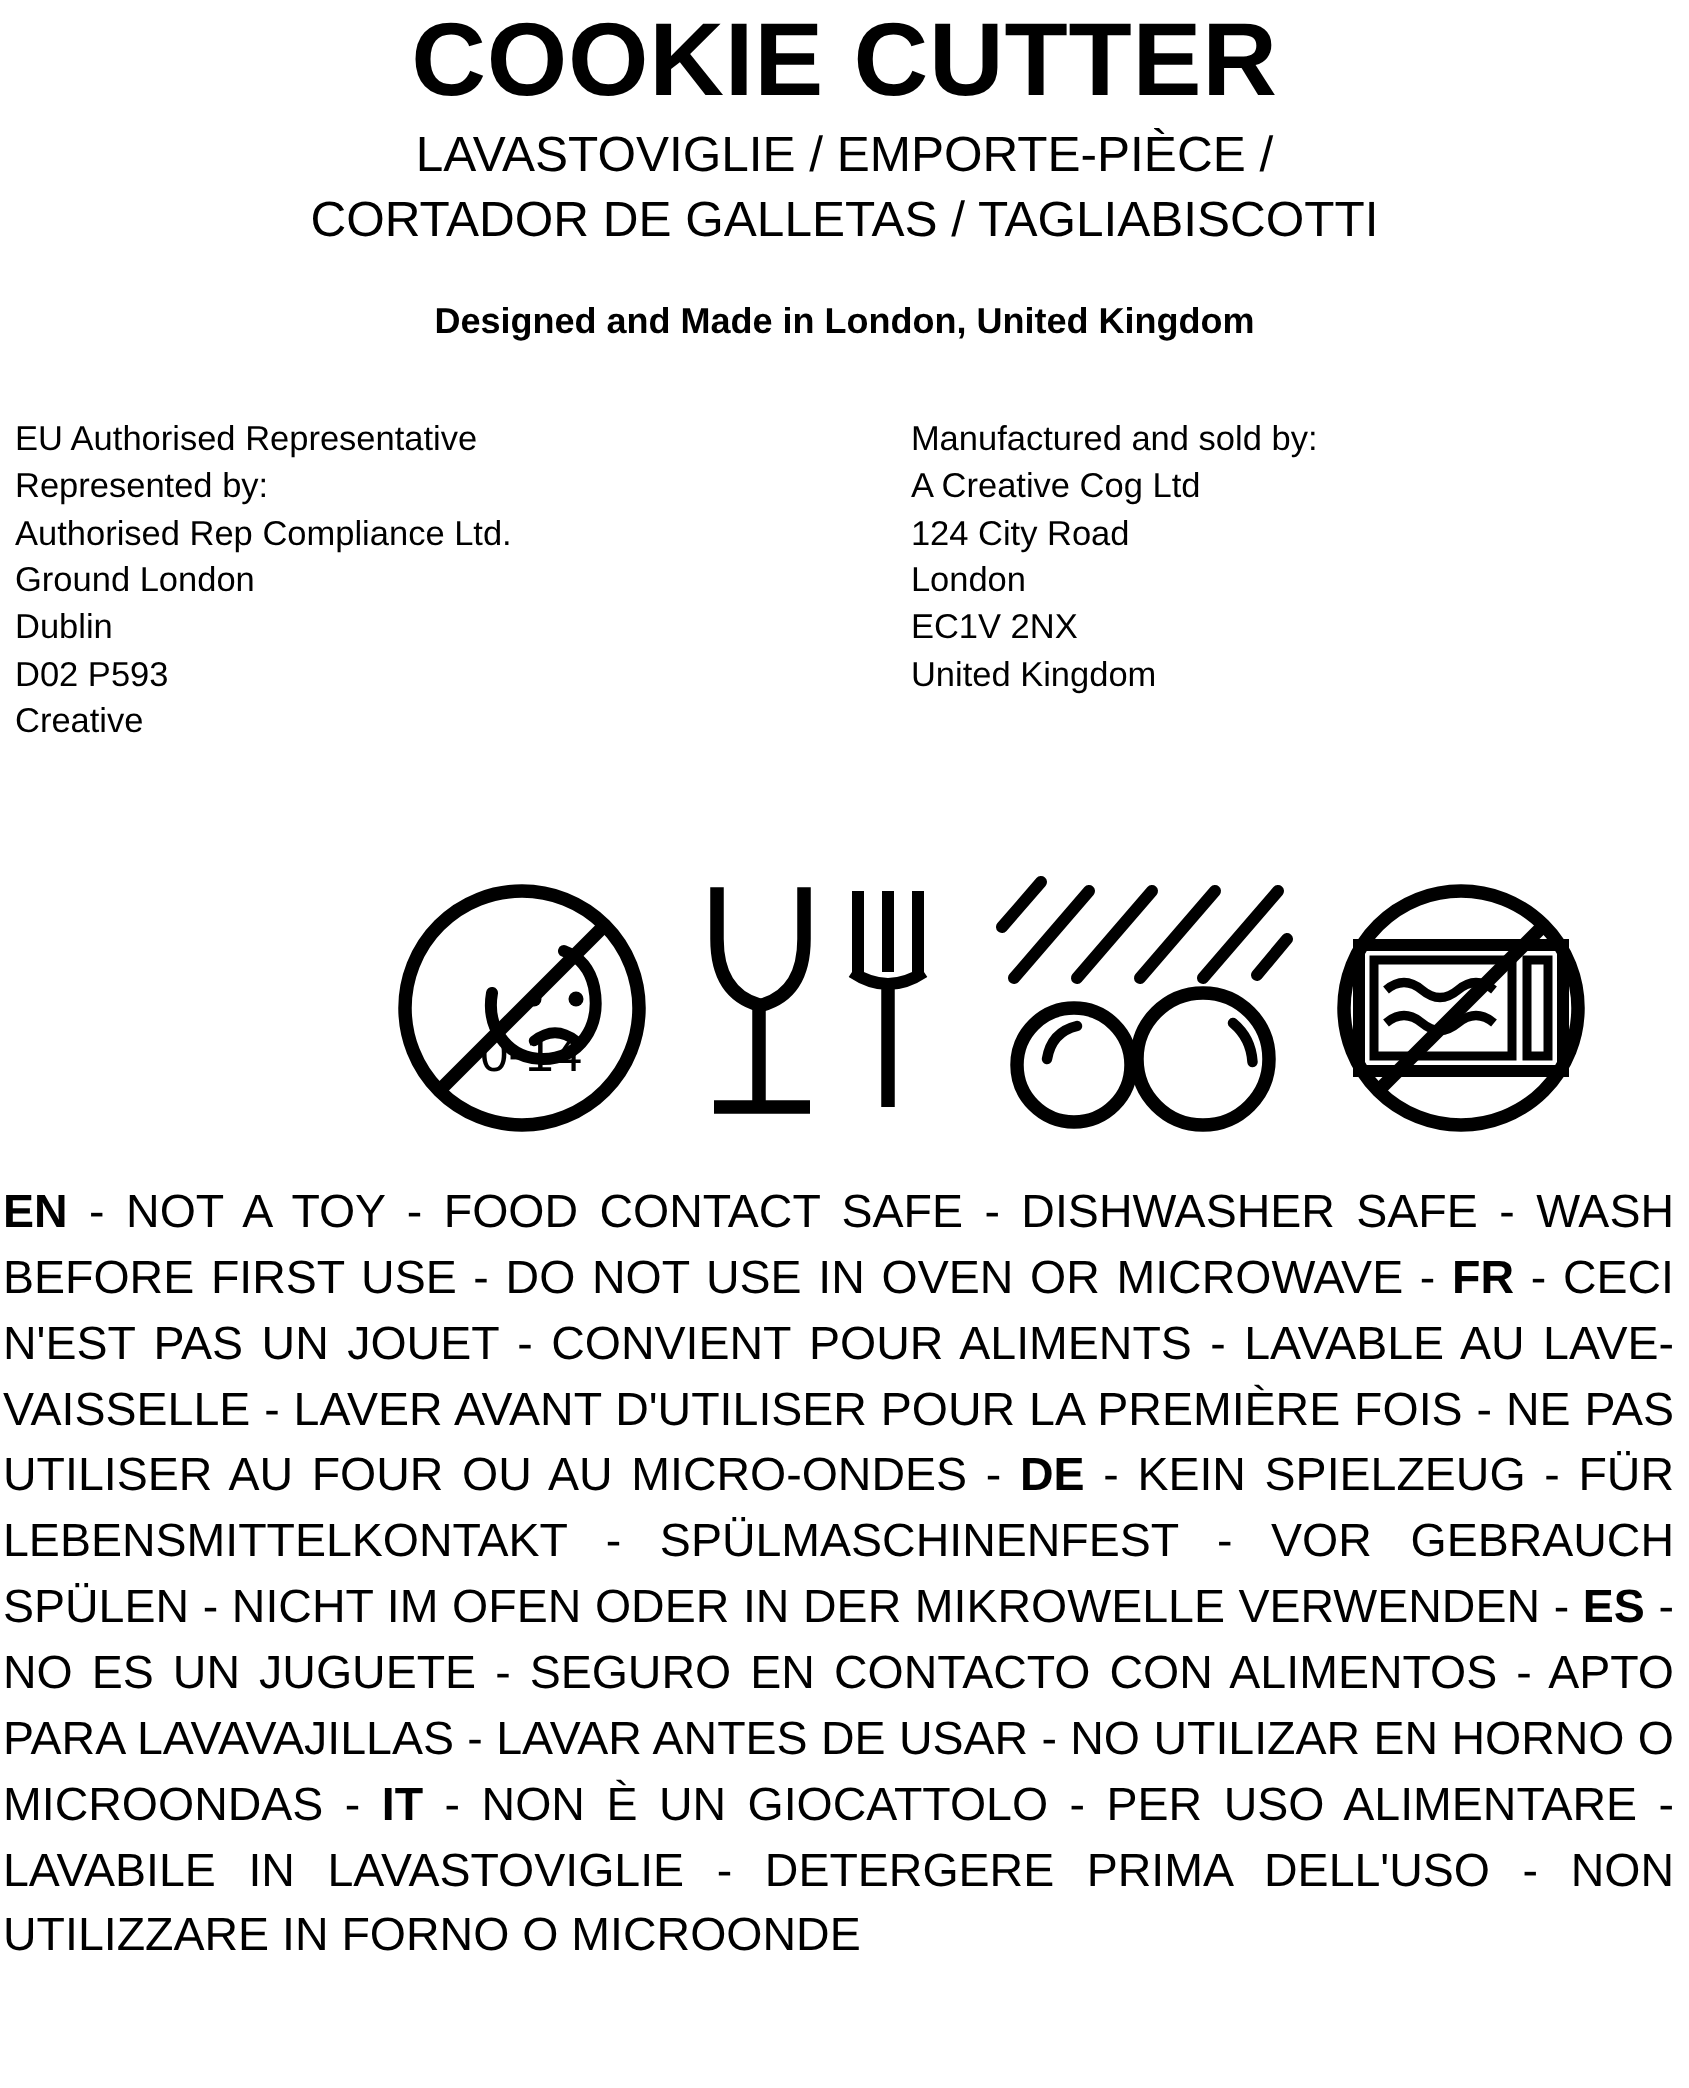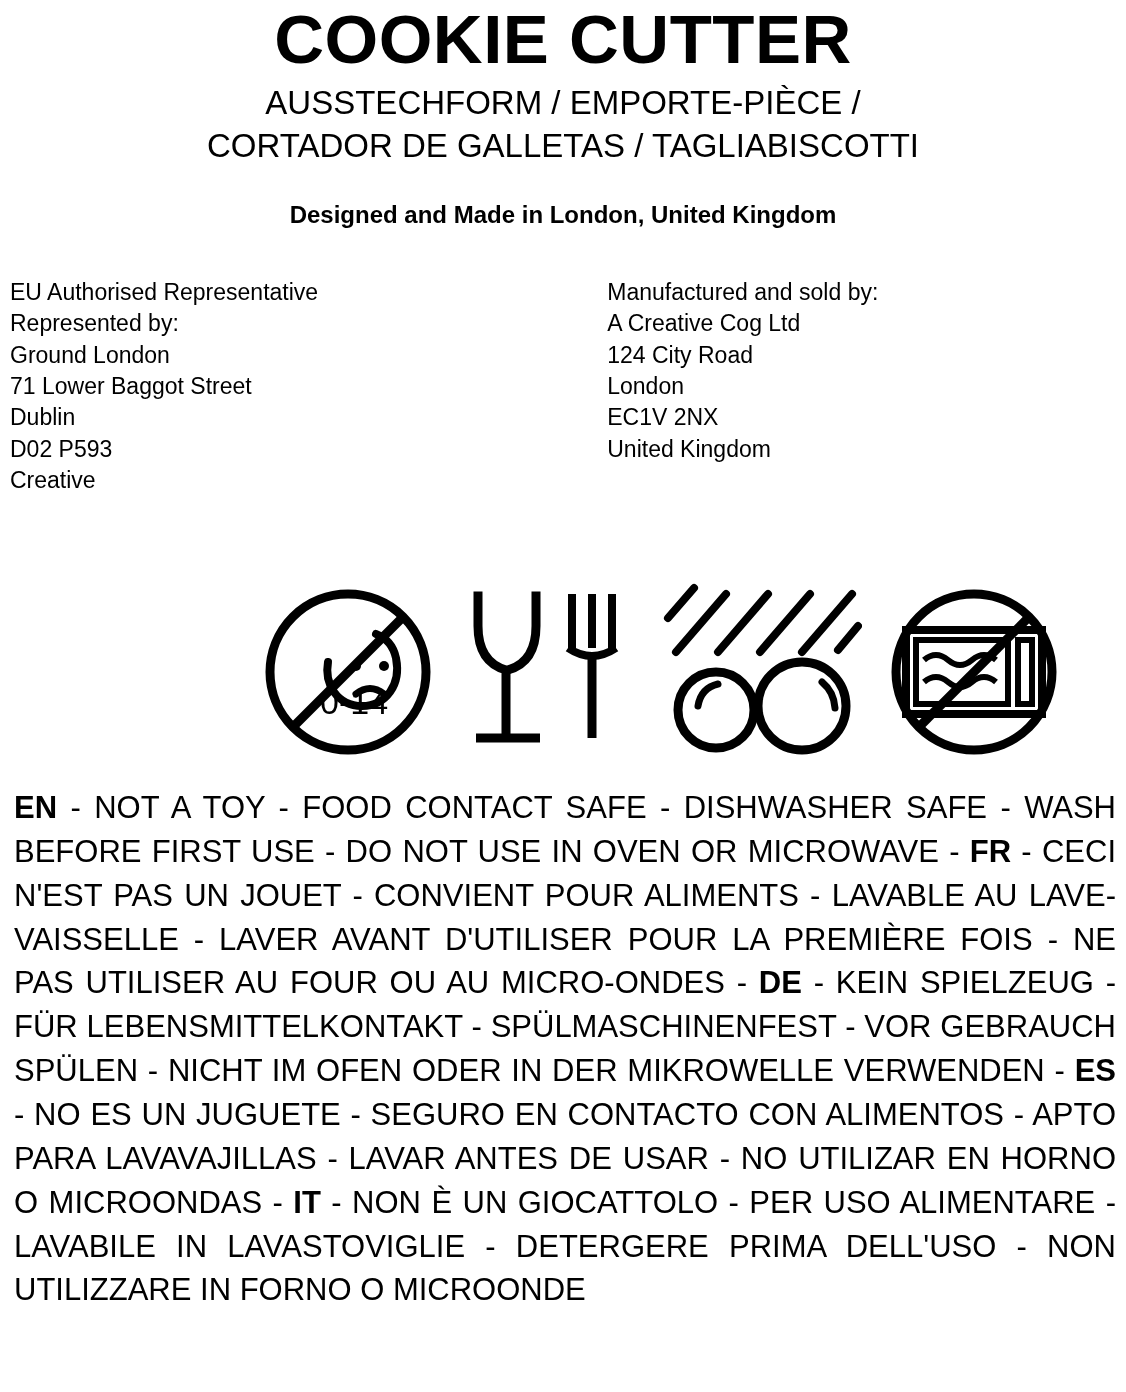--- a/index.html
+++ b/index.html
@@ -71,50 +71,50 @@
     height: 185px;
     display: flex;
     align-items: flex-start;
     gap: 22px;
   }
   .icon-box { flex: 0 0 auto; }
 
   
   .body-text {
     position: absolute;
-    left: 14px;
+    left: 2px;
     right: 10px;
     top: 782px;
     font-size: 31px;
     line-height: 1.415;
     text-align: justify;
     text-justify: inter-word;
   }
   .body-text b { font-weight: bold; }
 </style>
 </head>
 <body>
 
 <div class="page">
 
   <div class="title">COOKIE CUTTER</div>
 
   <div class="subtitle">
-    <div>AUSSTECHFORM / EMPORTE-PIÈCE /</div>
+    <div>LAVASTOVIGLIE / EMPORTE-PIÈCE /</div>
     <div>CORTADOR DE GALLETAS / TAGLIABISCOTTI</div>
   </div>
 
   <div class="made-in">Designed and Made in London, United Kingdom</div>
 
   <div class="addresses">
     <div class="addr-left">
       <div class="addr-line">EU Authorised Representative</div>
       <div class="addr-line">Represented by:</div>
+      <div class="addr-line">Authorised Rep Compliance Ltd.</div>
       <div class="addr-line">Ground London</div>
-      <div class="addr-line">71 Lower Baggot Street</div>
       <div class="addr-line">Dublin</div>
       <div class="addr-line">D02 P593</div>
       <div class="addr-line">Creative</div>
     </div>
     <div class="addr-right">
       <div class="addr-line">Manufactured and sold by:</div>
       <div class="addr-line">A Creative Cog Ltd</div>
       <div class="addr-line">124 City Road</div>
       <div class="addr-line">London</div>
       <div class="addr-line">EC1V 2NX</div>

